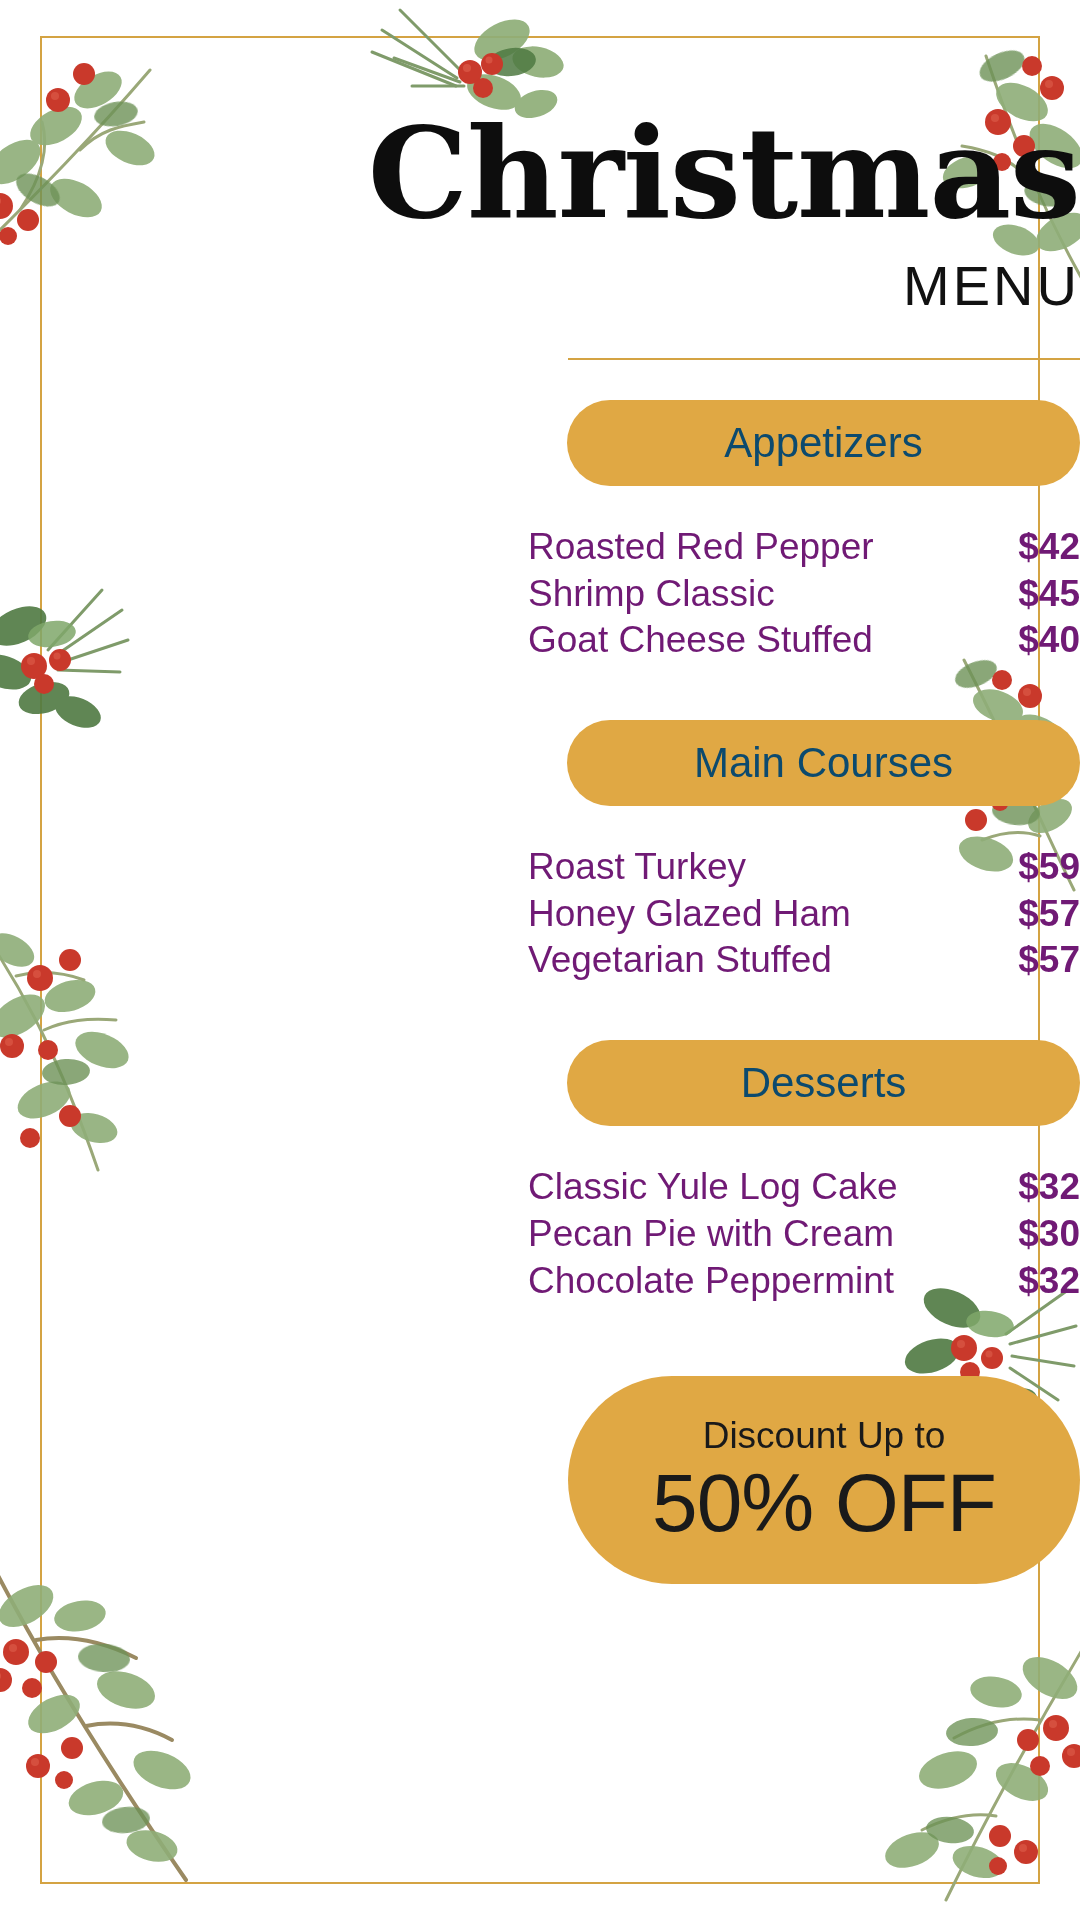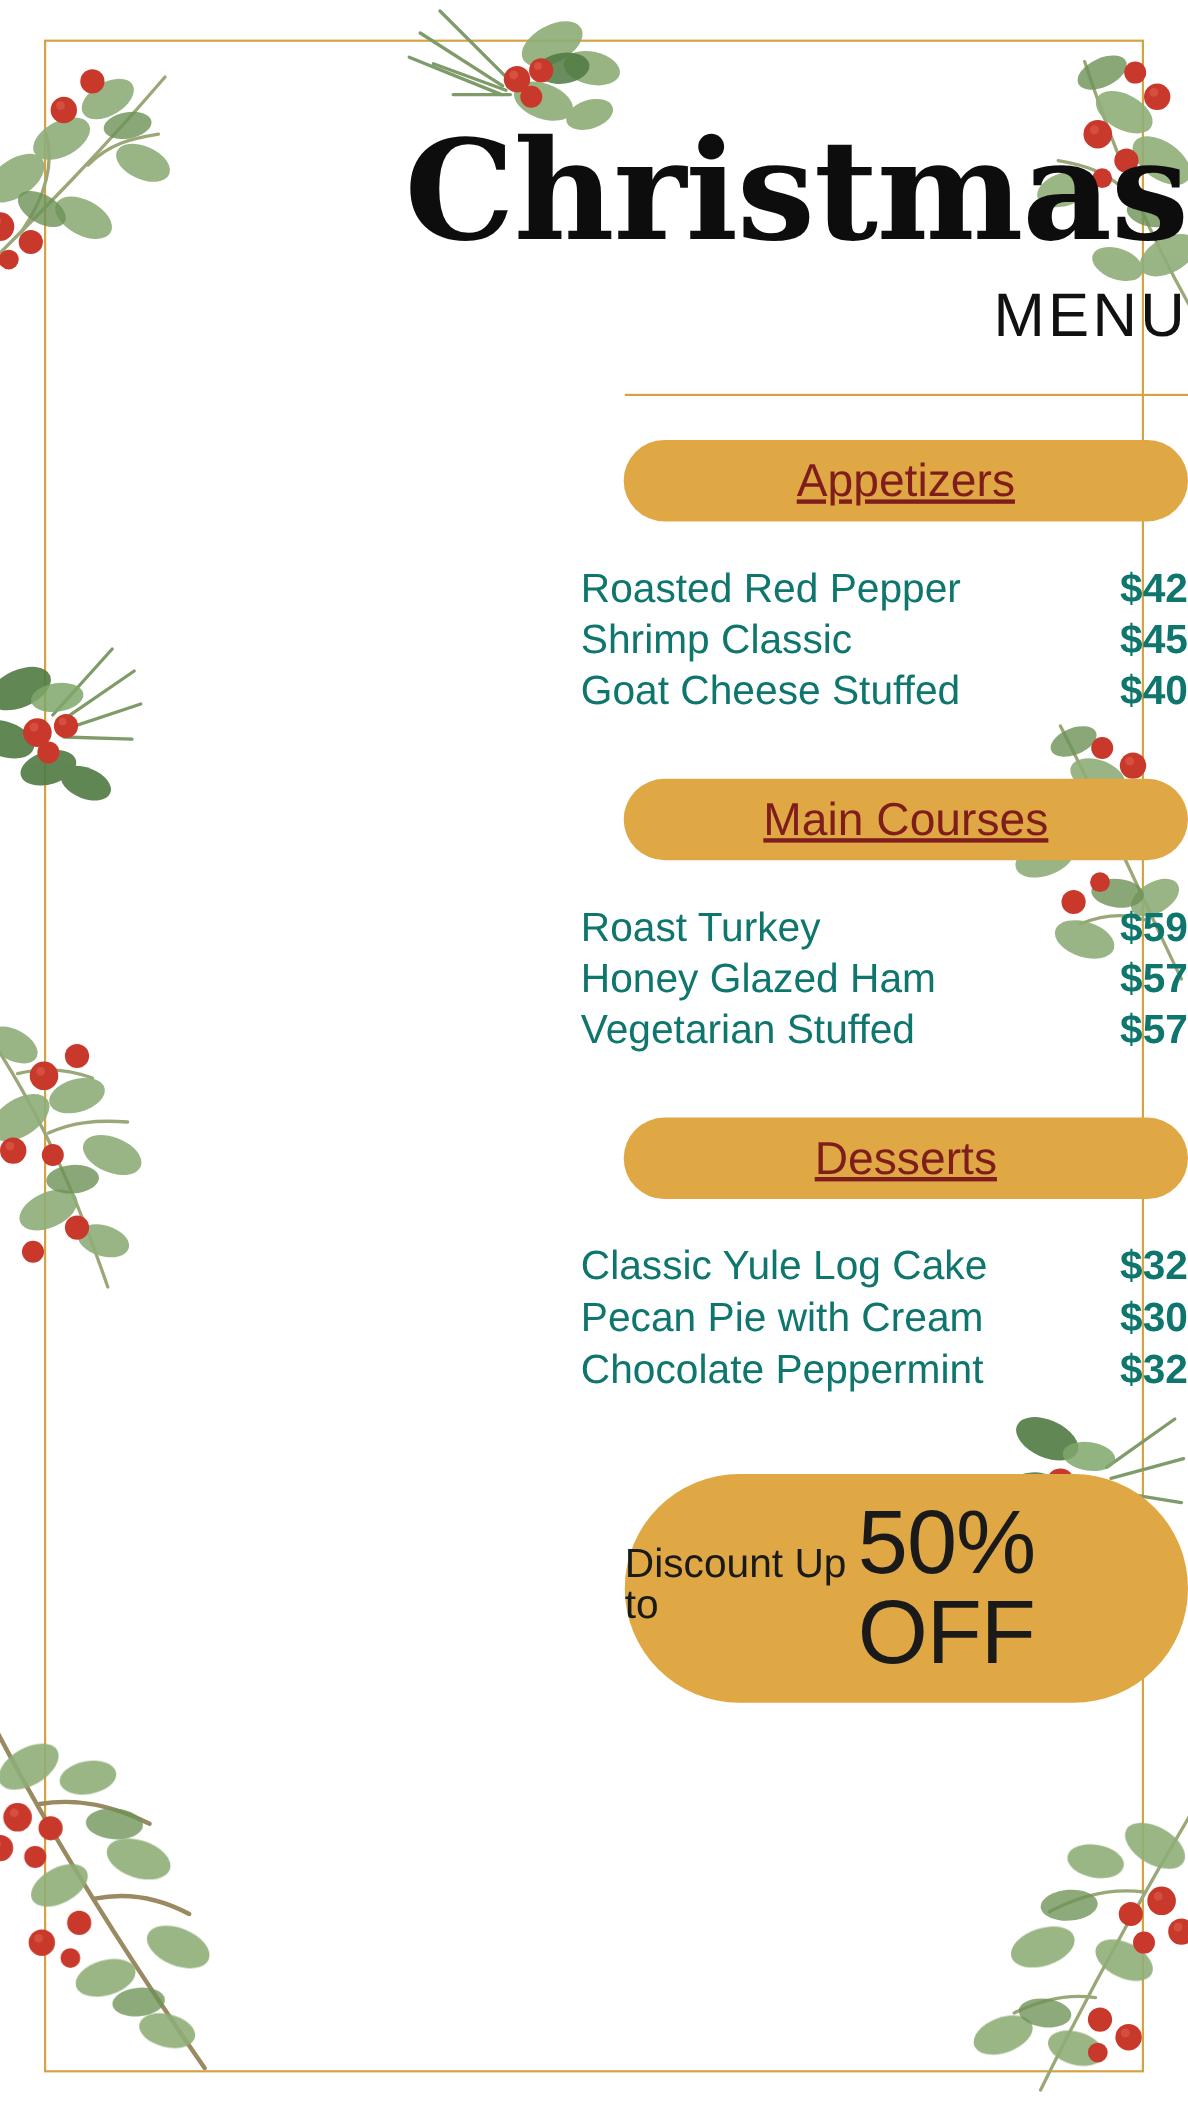--- a/index.html
+++ b/index.html
@@ -65,60 +65,60 @@
   .divider {
     width: 512px;
     height: 2px;
     background: #d4a343;
     margin-top: 44px;
   }
 
   
   .pill {
     background: #e0a844;
-    color: #7f1d1d;
+    color: #0c4a6e;
     border-radius: 60px;
     font-size: 42px;
     display: flex;
     align-items: center;
     justify-content: center;
-    height: 74px;
+    height: 86px;
     min-width: 405px;
     padding: 0 54px;
-    text-decoration: underline;
   }
   .section-appetizers { margin-top: 40px; }
   .section-main       { margin-top: 56px; }
   .section-desserts   { margin-top: 56px; }
 
   
   .items {
     width: 552px;
     margin-top: 38px;
   }
   .item-row {
     display: flex;
     justify-content: space-between;
     align-items: baseline;
     font-size: 37px;
-    color: #0f766e;
+    color: #701a75;
     line-height: 1.1;
     padding: 3px 0;
   }
   .item-name { white-space: nowrap; }
   .item-price { white-space: nowrap; font-weight: bold; }
 
   
   .discount {
     margin-top: 72px;
     width: 512px;
     height: 208px;
     background: #e0a844;
     border-radius: 104px;
     display: flex;
+    flex-direction: column;
     align-items: center;
     justify-content: center;
     color: #1a1a1a;
   }
   .discount-small {
     font-size: 37px;
     line-height: 1;
     margin-bottom: 8px;
   }
   .discount-big {

